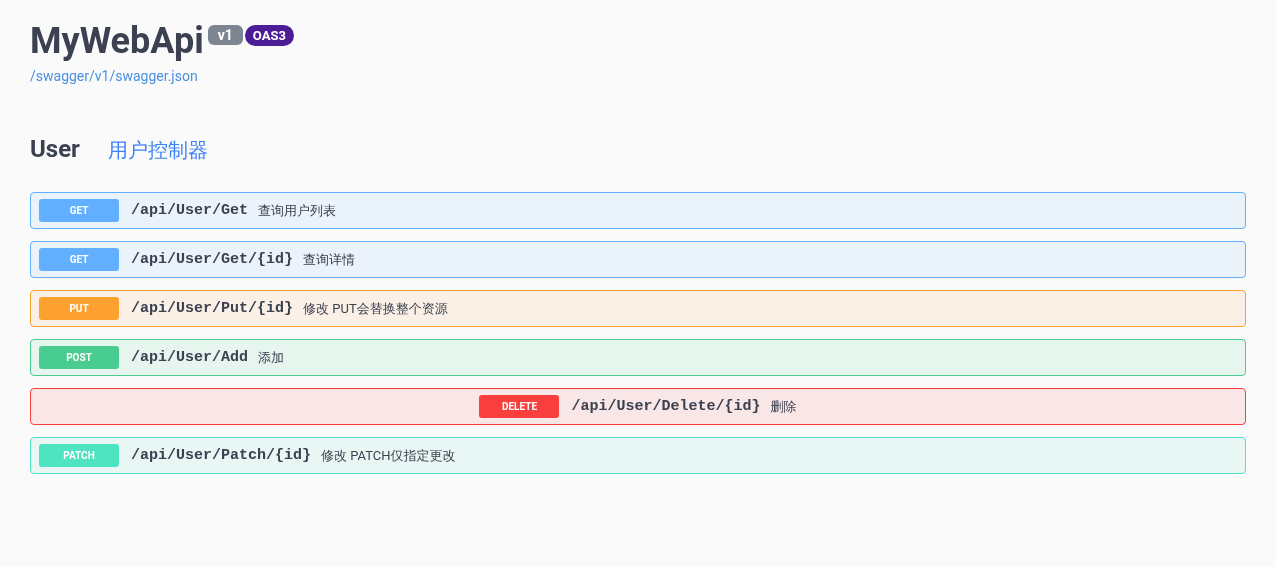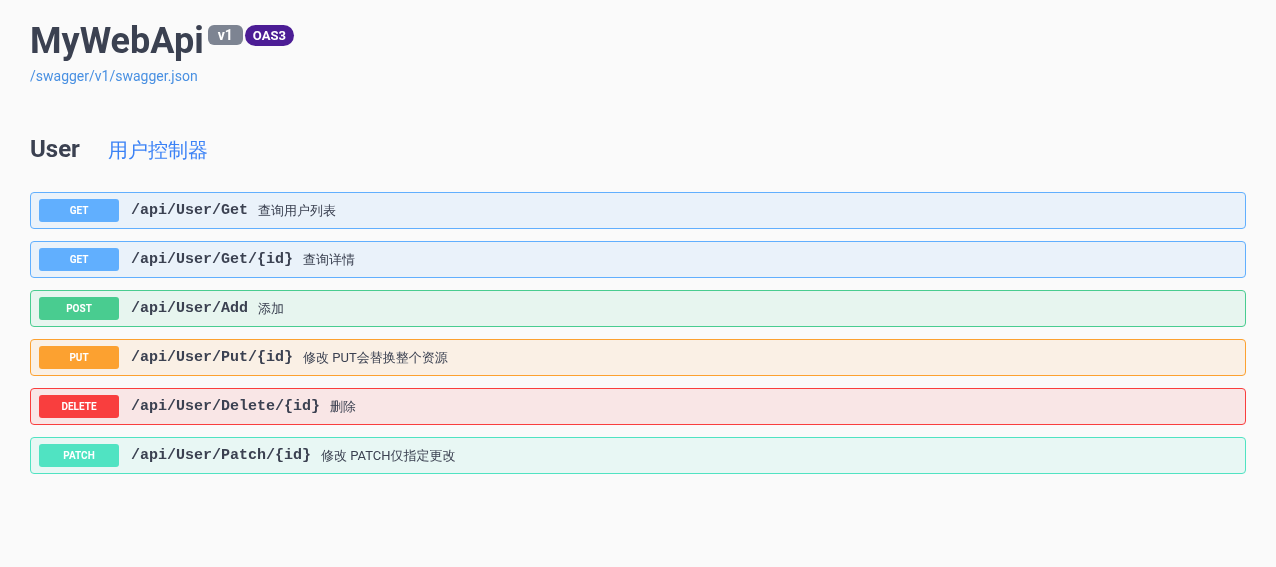--- a/index.html
+++ b/index.html
@@ -96,20 +96,21 @@
       background: rgba(73, 204, 144, 0.1);
       border-color: #49cc90;
     }
     .opblock.put {
       background: rgba(252, 161, 48, 0.1);
       border-color: #fca130;
     }
     .opblock.delete {
       background: rgba(249, 62, 62, 0.1);
       border-color: #f93e3e;
+      justify-content: center;
     }
     .opblock.patch {
       background: rgba(80, 227, 194, 0.1);
       border-color: #50e3c2;
     }
     .method-badge {
       font-size: 10px;
       font-weight: 700;
       color: #fff;
       text-align: center;
@@ -160,30 +161,30 @@
       <span class="op-path">/api/User/Get</span>
       <span class="op-summary">查询用户列表</span>
     </div>
 
     <div class="opblock get">
       <span class="method-badge get">GET</span>
       <span class="op-path">/api/User/Get/{id}</span>
       <span class="op-summary">查询详情</span>
     </div>
 
+    <div class="opblock put">
+      <span class="method-badge put">PUT</span>
+      <span class="op-path">/api/User/Put/{id}</span>
+      <span class="op-summary">修改 PUT会替换整个资源</span>
+    </div>
+
     <div class="opblock post">
       <span class="method-badge post">POST</span>
       <span class="op-path">/api/User/Add</span>
       <span class="op-summary">添加</span>
-    </div>
-
-    <div class="opblock put">
-      <span class="method-badge put">PUT</span>
-      <span class="op-path">/api/User/Put/{id}</span>
-      <span class="op-summary">修改 PUT会替换整个资源</span>
     </div>
 
     <div class="opblock delete">
       <span class="method-badge delete">DELETE</span>
       <span class="op-path">/api/User/Delete/{id}</span>
       <span class="op-summary">删除</span>
     </div>
 
     <div class="opblock patch">
       <span class="method-badge patch">PATCH</span>

